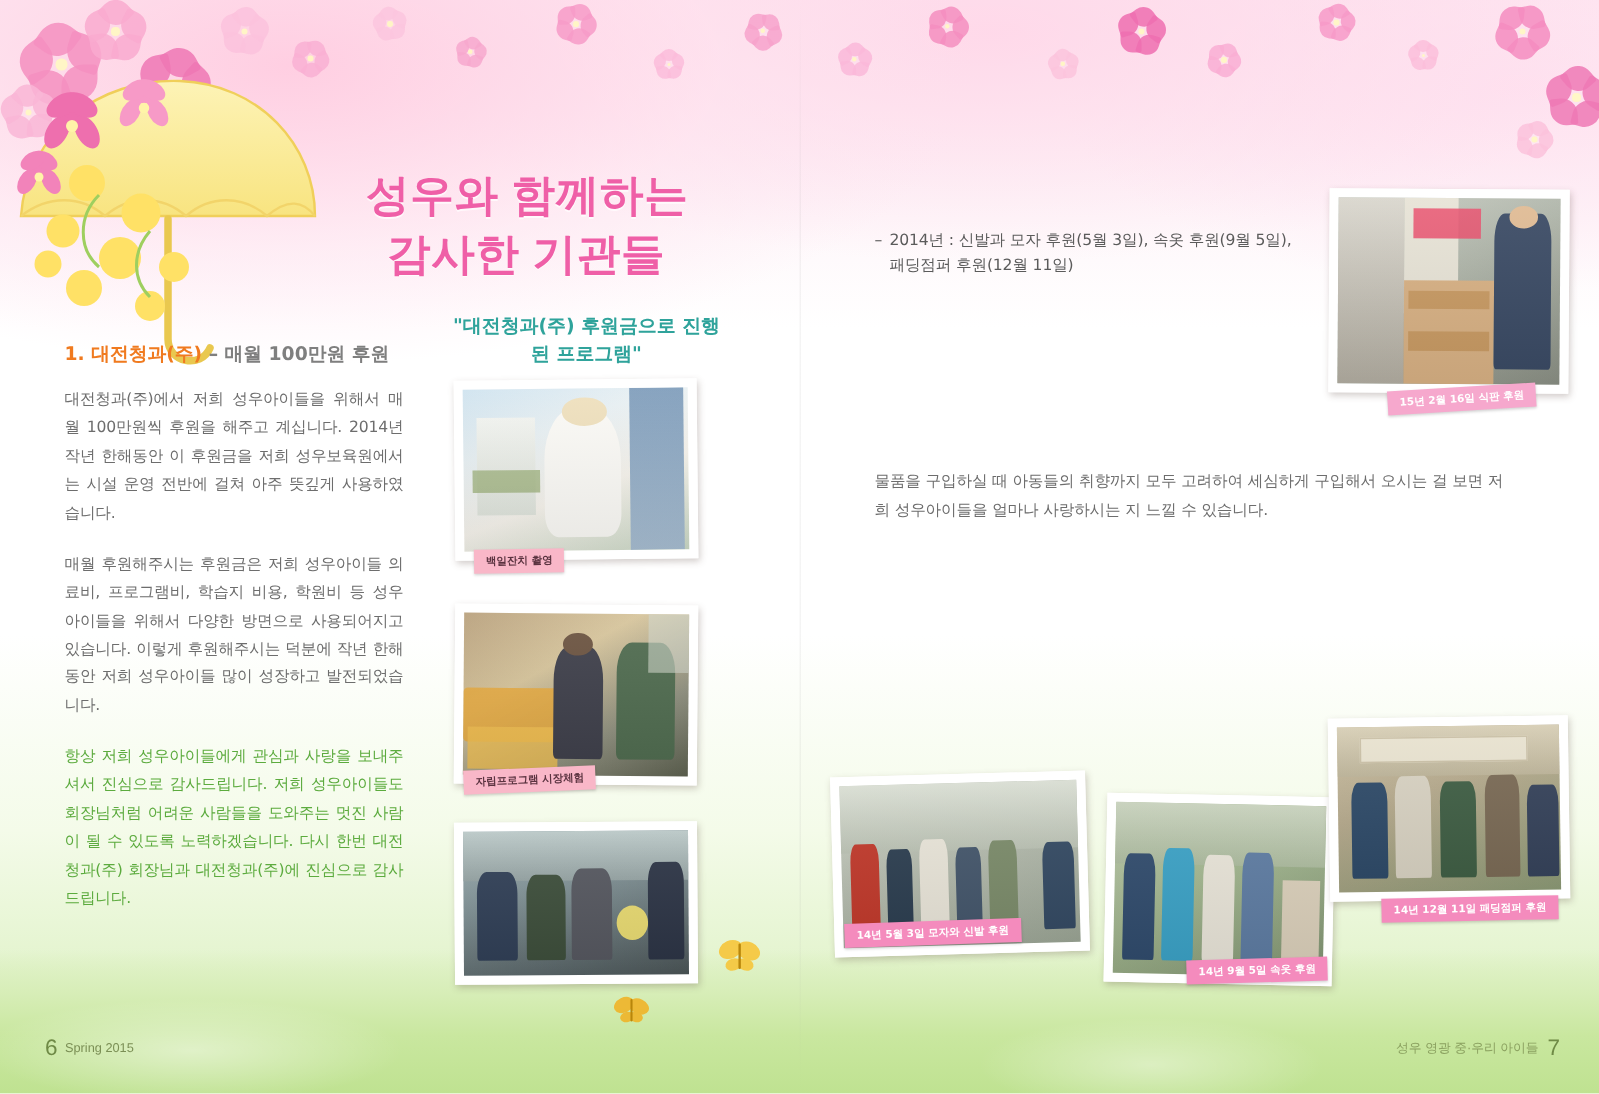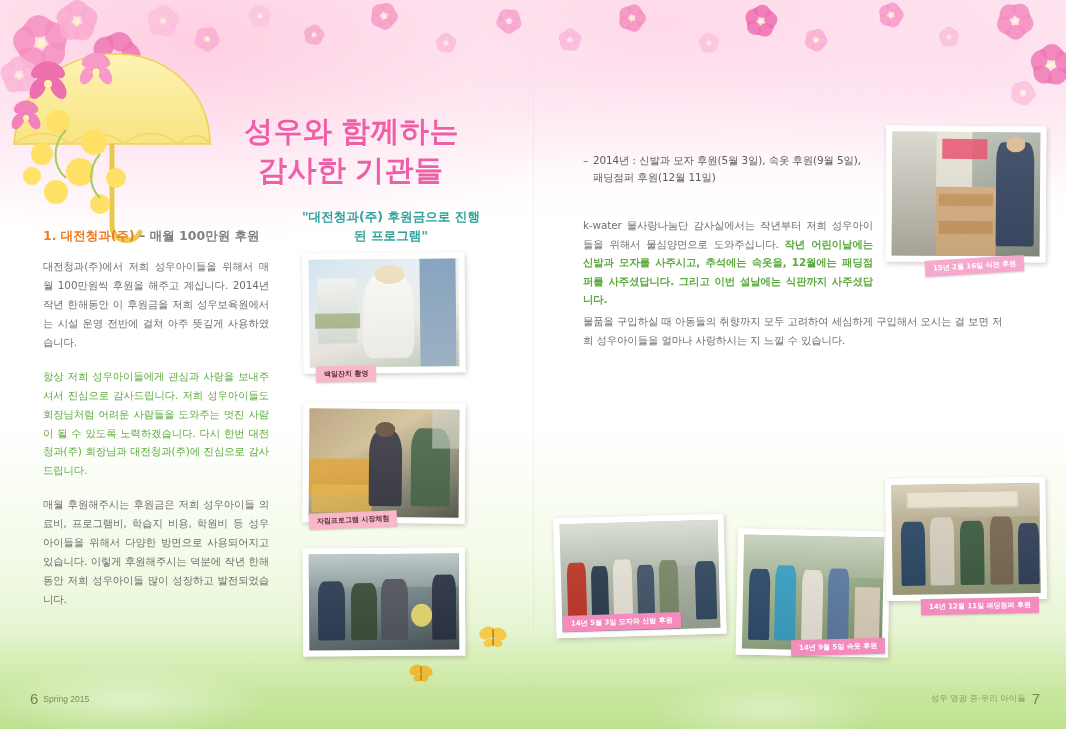--- a/index.html
+++ b/index.html
@@ -369,22 +369,22 @@
     <span>성우와 함께하는</span>
     <span class="l2">감사한 기관들</span>
   </div>
 
   <div id="left-col">
     <div class="sec-head">
       <span>1. 대전청과(주)</span>
       <span class="sub">– 매월 100만원 후원</span>
     </div>
     <p class="body-p">대전청과(주)에서 저희 성우아이들을 위해서 매월 100만원씩 후원을 해주고 계십니다. 2014년 작년 한해동안 이 후원금을 저희 성우보육원에서는 시설 운영 전반에 걸쳐 아주 뜻깊게 사용하였습니다.</p>
+    <p class="body-p">매월 후원해주시는 후원금은 저희 성우아이들 의료비, 프로그램비, 학습지 비용, 학원비 등 성우 아이들을 위해서 다양한 방면으로 사용되어지고 있습니다. 이렇게 후원해주시는 덕분에 작년 한해동안 저희 성우아이들 많이 성장하고 발전되었습니다.</p>
     <p class="body-p green">항상 저희 성우아이들에게 관심과 사랑을 보내주셔서 진심으로 감사드립니다. 저희 성우아이들도 회장님처럼 어려운 사람들을 도와주는 멋진 사람이 될 수 있도록 노력하겠습니다. 다시 한번 대전청과(주) 회장님과 대전청과(주)에 진심으로 감사드립니다.</p>
-    <p class="body-p">매월 후원해주시는 후원금은 저희 성우아이들 의료비, 프로그램비, 학습지 비용, 학원비 등 성우 아이들을 위해서 다양한 방면으로 사용되어지고 있습니다. 이렇게 후원해주시는 덕분에 작년 한해동안 저희 성우아이들 많이 성장하고 발전되었습니다.</p>
   </div>
 
   <div id="center-head">"대전청과(주) 후원금으로 진행된 프로그램"</div>
 
   <div class="photo" style="left:303px;top:253px;width:162px;height:120px;transform:rotate(-0.6deg);">
     <div class="img" style="background:linear-gradient(160deg,#cfe3ef 0%,#e8f0f3 30%,#f6f3ec 60%,#cbd9c6 100%);">
       <div style="position:absolute;left:6%;top:18%;width:26%;height:60%;background:linear-gradient(#f2f4f0,#dfe4dc);"></div>
       <div style="position:absolute;left:4%;top:50%;width:30%;height:14%;background:#9cb07a;opacity:.75;"></div>
       <div style="position:absolute;left:36%;top:12%;width:34%;height:80%;background:#fbfaf6;border-radius:40% 40% 18% 18%;"></div>
       <div style="position:absolute;left:44%;top:6%;width:20%;height:17%;background:#efe0bd;border-radius:50%;"></div>
@@ -413,23 +413,20 @@
       <div style="position:absolute;left:48%;top:26%;width:18%;height:64%;background:#54565e;border-radius:24% 24% 5% 5%;"></div>
       <div style="position:absolute;right:18%;top:52%;width:14%;height:24%;background:#e6d870;border-radius:50%;"></div>
       <div style="position:absolute;right:2%;top:22%;width:16%;height:68%;background:#2b3344;border-radius:22% 22% 5% 5%;"></div>
     </div>
   </div>
 
   <div id="right-bullets">
     <span class="b">2014년 : 신발과 모자 후원(5월 3일), 속옷 후원(9월 5일), 패딩점퍼 후원(12월 11일)</span>
   </div>
 
-  <div id="rp1">
-    <span>k-water 물사랑나눔단 감사실에서는 작년부터 저희 성우아이들을 위해서 물심양면으로 도와주십니다. </span><span class="g">작년 어린이날에는 신발과 모자를 사주시고, 추석에는 속옷을, 12월에는 패딩점퍼를 사주셨답니다. 그리고 이번 설날에는 식판까지 사주셨답니다.</span>
-  </div>
   <div id="rp2">물품을 구입하실 때 아동들의 취향까지 모두 고려하여 세심하게 구입해서 오시는 걸 보면 저희 성우아이들을 얼마나 사랑하시는 지 느낄 수 있습니다.</div>
 
   <div class="photo" style="left:886px;top:126px;width:160px;height:136px;transform:rotate(0.4deg);">
     <div class="img" style="background:linear-gradient(150deg,#c9cdc4 0%,#aeb4a8 45%,#8a8f84 100%);">
       <div style="position:absolute;left:0;top:0;width:30%;height:100%;background:linear-gradient(#d9d6cd,#b3aea2);"></div>
       <div style="position:absolute;left:30%;top:0;width:24%;height:62%;background:#e7e3d6;"></div>
       <div style="position:absolute;left:30%;top:44%;width:40%;height:56%;background:#d8b184;"></div>
       <div style="position:absolute;left:32%;top:50%;width:36%;height:10%;background:#c89a63;"></div>
       <div style="position:absolute;left:32%;top:72%;width:36%;height:10%;background:#c89a63;"></div>
       <div style="position:absolute;right:4%;top:8%;width:26%;height:84%;background:#3a4a64;border-radius:18% 18% 4% 4%;"></div>

